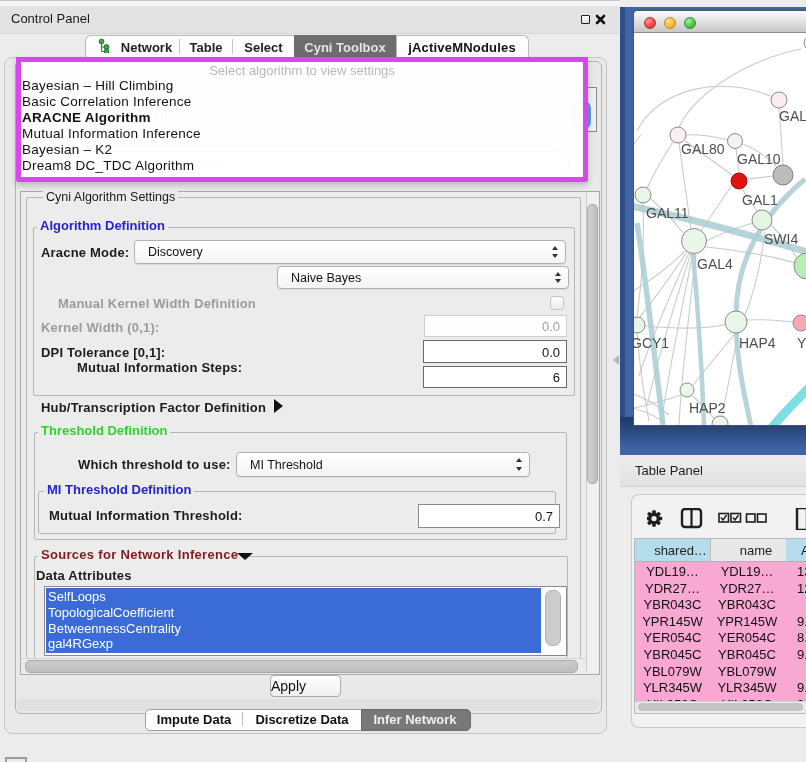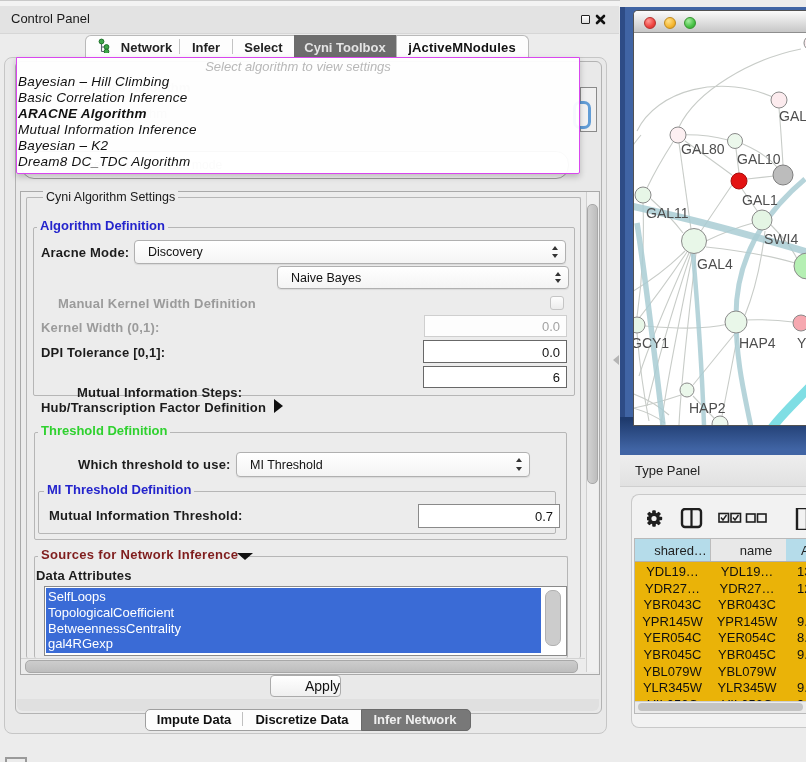--- a/index.html
+++ b/index.html
@@ -48,21 +48,21 @@
   <div class="abs" style="left:232px;top:39px;width:1px;height:15px;background:#c3c3c3;"></div>
   <div class="abs" style="left:294px;top:35px;width:102px;height:23px;background:#6d6d6d;"></div>
   <div class="abs" style="left:396px;top:35px;width:1px;height:23px;background:#b9b9b9;"></div>
   <svg class="abs" style="left:96px;top:37px;" width="14" height="16" viewBox="0 0 14 16">
     <path d="M5.5 5 V 14.5 M5.5 10 H 10 M5.5 14.5 H 10" stroke="#5a6270" stroke-width="1.1" fill="none"></path>
     <circle cx="5.5" cy="4.5" r="2.4" fill="#3fa74a" stroke="#1e7229" stroke-width="1"></circle>
     <circle cx="10.5" cy="10" r="2.4" fill="#3fa74a" stroke="#1e7229" stroke-width="1"></circle>
     <circle cx="10.5" cy="14.5" r="2.4" fill="#3fa74a" stroke="#1e7229" stroke-width="1"></circle>
   </svg>
   <div class="abs" style="left:113px;top:40px;width:67px;text-align:center;font-size:13px;font-weight:600;color:#222;">Network</div>
-  <div class="abs" style="left:180px;top:40px;width:52px;text-align:center;font-size:13px;font-weight:600;color:#222;">Infer</div>
+  <div class="abs" style="left:180px;top:40px;width:52px;text-align:center;font-size:13px;font-weight:600;color:#222;">Table</div>
   <div class="abs" style="left:233px;top:40px;width:61px;text-align:center;font-size:13px;font-weight:600;color:#222;">Select</div>
   <div class="abs" style="left:294px;top:40px;width:102px;text-align:center;font-size:13px;font-weight:600;color:#e4e4e4;">Cyni Toolbox</div>
   <div class="abs" style="left:397px;top:40px;width:130px;text-align:center;font-size:13px;font-weight:bold;color:#111;letter-spacing:0.2px;">jActiveMNodules</div>
 
   <div class="abs" style="left:20px;top:191px;width:578px;height:482px;background:#ececec;border:1px solid #a9a9a9;"></div>
 
   <div class="abs" style="left:586px;top:192px;width:11px;height:480px;background:#f0f0f0;border-left:1px solid #cfcfcf;"></div>
   <div class="abs" style="left:587px;top:204px;width:9px;height:278px;background:linear-gradient(90deg,#d2d2d2,#bdbdbd);border:1px solid #a8a8a8;border-radius:5px;"></div>
 
   <div class="grp" style="left:26px;top:197px;width:553px;height:460px;border-bottom:none;"></div>
@@ -85,21 +85,21 @@
   <div class="lbl dis abs" style="left:58px;top:296px;">Manual Kernel Width Definition</div>
   <div class="abs" style="left:550px;top:296px;width:12px;height:12px;border:1px solid #c5c5c5;border-radius:3px;background:linear-gradient(#fdfdfd,#ececec);"></div>
   <div class="lbl dis abs" style="left:41px;top:320px;">Kernel Width (0,1):</div>
   <div class="field" style="left:424px;top:315px;width:141px;height:20px;border:1px solid #cfcfcf;background:#fdfdfd;">
       <span class="v" style="color:#a2a2a2;">0.0</span>
     </div>
   <div class="lbl abs" style="left:41px;top:345px;">DPI Tolerance [0,1]:</div>
   <div class="field" style="left:423px;top:340px;width:142px;height:21px;border:1px solid #686868;box-shadow:inset 0 0 0 1px #fff;">
       <span class="v">0.0</span>
     </div>
-  <div class="lbl abs" style="left:41px;top:385px;padding-left:36px;">Mutual Information Steps:</div>
+  <div class="lbl abs" style="left:41px;top:360px;padding-left:36px;">Mutual Information Steps:</div>
   <div class="field" style="left:423px;top:366px;width:142px;height:20px;border:1px solid #686868;box-shadow:inset 0 0 0 1px #fff;">
       <span class="v">6</span>
     </div>
 
   <div class="lbl abs" style="left:41px;top:400px;">Hub/Transcription Factor Definition</div>
   <div class="abs" style="left:274px;top:399px;width:0;height:0;border-top:7px solid transparent;border-bottom:7px solid transparent;border-left:9px solid #111;"></div>
 
   <div class="grp" style="left:34px;top:432px;width:531px;height:106px;"></div>
   <div class="gtitle" style="left:38px;top:424px;color:#2fd12f;">Threshold Definition</div>
   <div class="lbl abs" style="left:78px;top:457px;">Which threshold to use:</div>
@@ -122,40 +122,40 @@
   <div class="lbl abs" style="left:36px;top:568px;">Data Attributes</div>
 
   <div class="abs" style="left:44px;top:586px;width:521px;height:68px;background:#fff;border:1px solid #8a8a8a;"></div>
   <div class="abs" style="left:46px;top:588px;width:495px;height:65px;background:#3a6bd6;"></div>
   <div class="abs" style="left:48px;top:589px;font-size:13px;color:#fff;line-height:15.8px;">SelfLoops<br>TopologicalCoefficient<br>BetweennessCentrality<br>gal4RGexp</div>
   <div class="abs" style="left:545px;top:590px;width:14px;height:54px;background:#cccccc;border:1px solid #b0b0b0;border-radius:7px;"></div>
 
   <div class="abs" style="left:21px;top:658px;width:564px;height:14px;background:#ececec;border-top:1px solid #d2d2d2;"></div>
   <div class="abs" style="left:25px;top:660px;width:551px;height:11px;background:linear-gradient(#cdcdcd,#bdbdbd);border:1px solid #a8a8a8;border-radius:5px;"></div>
 
-  <div class="abs" style="left:270px;top:675px;width:69px;height:20px;border:1px solid #ababab;border-radius:4px;background:linear-gradient(#ffffff,#efefef);text-align:right;font-size:14px;color:#111;line-height:20px;">Apply</div>
+  <div class="abs" style="left:270px;top:675px;width:69px;height:20px;border:1px solid #ababab;border-radius:4px;background:linear-gradient(#ffffff,#efefef);text-align:left;font-size:14px;color:#111;line-height:20px;">Apply</div>
 
   <div class="abs" style="left:145px;top:709px;width:324px;height:20px;background:#fdfdfd;border:1px solid #9f9f9f;border-radius:5px;"></div>
   <div class="abs" style="left:242px;top:712px;width:1px;height:14px;background:#c0c0c0;"></div>
   <div class="abs" style="left:361px;top:709px;width:108px;height:20px;background:#787878;border:1px solid #6a6a6a;border-radius:0 5px 5px 0;"></div>
   <div class="abs" style="left:146px;top:712px;width:96px;text-align:center;font-size:13px;font-weight:600;color:#111;">Impute Data</div>
   <div class="abs" style="left:243px;top:712px;width:118px;text-align:center;font-size:13px;font-weight:600;color:#111;">Discretize Data</div>
   <div class="abs" style="left:361px;top:712px;width:108px;text-align:center;font-size:13px;font-weight:600;color:#f0f0f0;">Infer Network</div>
 
   <div class="abs" style="left:5px;top:757px;width:18px;height:10px;border:2px solid #9a9a9a;background:#ececec;"></div>
 
   <div class="abs" style="left:68px;top:80px;font-size:13px;font-weight:bold;color:#b5b5b5;">Inference Algorithm</div>
   <div class="abs" style="left:55px;top:106px;font-size:13px;color:#b0b0b0;">ARACNE Algorithm</div>
   <div class="abs" style="left:21px;top:151px;width:546px;height:26px;border:1px solid #9e9e9e;border-radius:13px;background:linear-gradient(#ffffff,#f0f0f0);"></div>
   <div class="abs" style="left:34px;top:158px;font-size:12px;color:#b8b8b8;">Algorithm selected on default mode</div>
 
   <div class="abs" style="left:580px;top:87px;width:15px;height:43px;border:1px solid #8a8a8a;background:#f0f0f0;"></div>
   <div class="abs" style="left:573px;top:101px;width:12px;height:22px;border:3px solid #4a8fd2;border-radius:7px;background:#f4f4f4;opacity:0.85;"></div>
 
-  <div class="abs" style="left:16px;top:57px;width:562px;height:115px;background:rgba(255,255,255,0.94);border:1px solid #d946ef;border-radius:0 0 2px 2px;box-shadow:0 3px 6px rgba(0,0,0,0.22);font-style:italic;">
+  <div class="abs" style="left:16px;top:57px;width:562px;height:115px;background:rgba(255,255,255,0.94);border:5px solid #d946ef;border-radius:0 0 2px 2px;box-shadow:0 3px 6px rgba(0,0,0,0.22);">
     <div class="abs" style="left:0;top:1px;width:562px;text-align:center;font-size:13px;color:#b8b8b8;">Select algorithm to view settings</div>
     <div class="abs" style="left:1px;top:16px;font-size:13.5px;color:#111;line-height:16.1px;letter-spacing:0.25px;">Bayesian – Hill Climbing<br>Basic Correlation Inference<br><b>ARACNE Algorithm</b><br>Mutual Information Inference<br>Bayesian – K2<br>Dream8 DC_TDC Algorithm</div>
   </div>
 
   <div class="abs" style="left:613px;top:355px;width:0;height:0;border-top:5px solid transparent;border-bottom:5px solid transparent;border-right:6px solid #b5b5b5;"></div>
 </div>
 
 <div class="abs" style="left:620px;top:0;width:186px;height:762px;background:#ececec;">
 
   <div class="abs" style="left:0;top:7px;width:186px;height:448px;background:#4064a4;"></div>
@@ -241,21 +241,21 @@
         <text x="696" y="268">GAL4</text>
         <text x="630" y="347">GCY1</text>
         <text x="738" y="347">HAP4</text>
         <text x="796" y="347">Y</text>
         <text x="688" y="412">HAP2</text>
       </g>
     </svg>
   </div>
 
   <div class="abs" style="left:0;top:455px;width:186px;height:31px;background:linear-gradient(#eeeeee,#e1e1e1);border-bottom:1px solid #cfcfcf;">
-    <div class="abs" style="left:15px;top:8px;font-size:13px;color:#222;">Type Panel</div>
+    <div class="abs" style="left:15px;top:8px;font-size:13px;color:#222;">Table Panel</div>
   </div>
 
   <div class="abs" style="left:11px;top:494px;width:175px;height:232px;background:#f2f2f2;border:1px solid #c9c9c9;border-radius:8px 0 0 8px;border-right:none;"></div>
 
   <svg class="abs" style="left:27px;top:508px;" width="160" height="22" viewBox="0 0 160 22">
 
     <g transform="translate(7,10.5)" fill="#1f1f1f">
       <g>
         <rect x="-1.8" y="-8.2" width="3.6" height="16.4" rx="1"></rect>
         <rect x="-1.8" y="-8.2" width="3.6" height="16.4" rx="1" transform="rotate(45)"></rect>
@@ -277,21 +277,21 @@
     </g>
 
     <g stroke="#1f1f1f" fill="none">
       <rect x="99.5" y="6" width="8.5" height="8" stroke-width="1.6"></rect>
       <rect x="110.5" y="6" width="8.5" height="8" stroke-width="1.6"></rect>
     </g>
 
     <path d="M150 0 l10 0 0 22 -10 0 z" fill="none" stroke="#1f1f1f" stroke-width="2.4"></path>
   </svg>
 
-  <div class="abs" style="left:14px;top:538px;width:172px;height:174px;background:#eab308;border:1px solid #b9b9b9;border-right:none;overflow:hidden;">
+  <div class="abs" style="left:14px;top:538px;width:172px;height:174px;background:#f9a8d4;border:1px solid #b9b9b9;border-right:none;overflow:hidden;">
 
     <div class="abs" style="left:0;top:0;width:172px;height:22px;background:#e8e8e8;border-bottom:1px solid #b0b0b0;"></div>
     <div class="abs" style="left:0;top:0;width:75px;height:22px;background:#b5dcea;border-right:1px solid #bcbcbc;"></div>
     <div class="abs" style="left:75px;top:0;width:76px;height:22px;border-right:1px solid #bcbcbc;"></div>
     <div class="abs" style="left:151px;top:0;width:21px;height:22px;background:#b5dcea;"></div>
     <div class="abs" style="left:8px;top:4px;width:75px;text-align:center;font-size:13px;color:#222;">shared…</div>
     <div class="abs" style="left:83px;top:4px;width:76px;text-align:center;font-size:13px;color:#222;">name</div>
     <div class="abs" style="left:166px;top:4px;font-size:13px;color:#222;">A</div>
 
     <div class="abs" style="left:0;top:25px;width:75px;text-align:center;font-size:13px;color:#111;line-height:16.6px;">YDL19…<br>YDR27…<br>YBR043C<br>YPR145W<br>YER054C<br>YBR045C<br>YBL079W<br>YLR345W<br>YIL052C</div>

